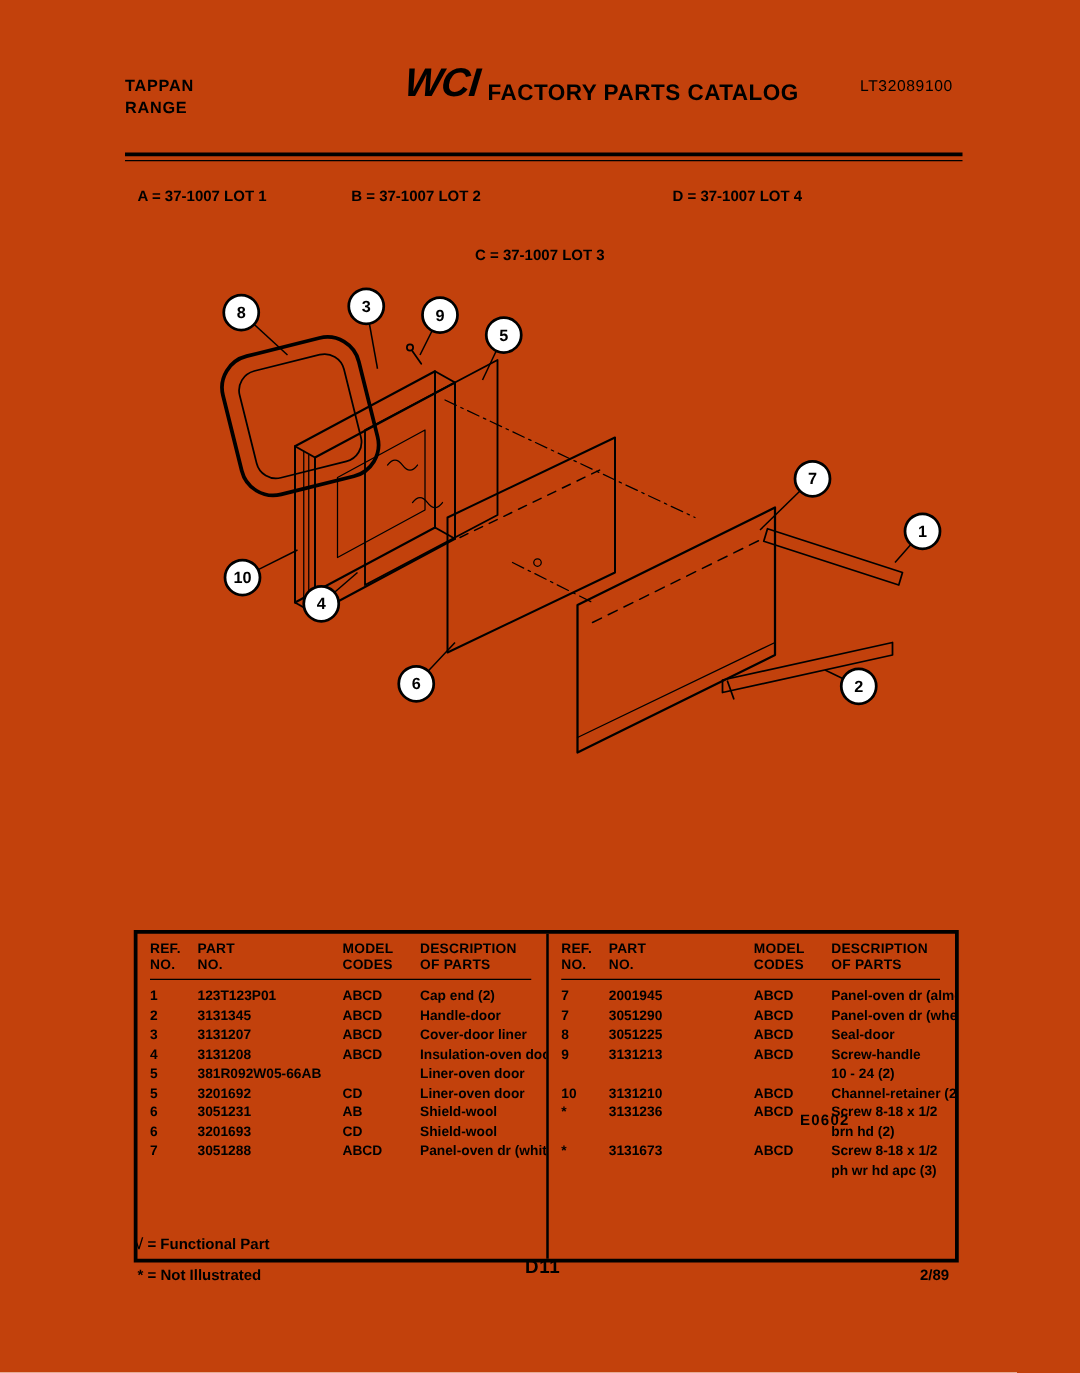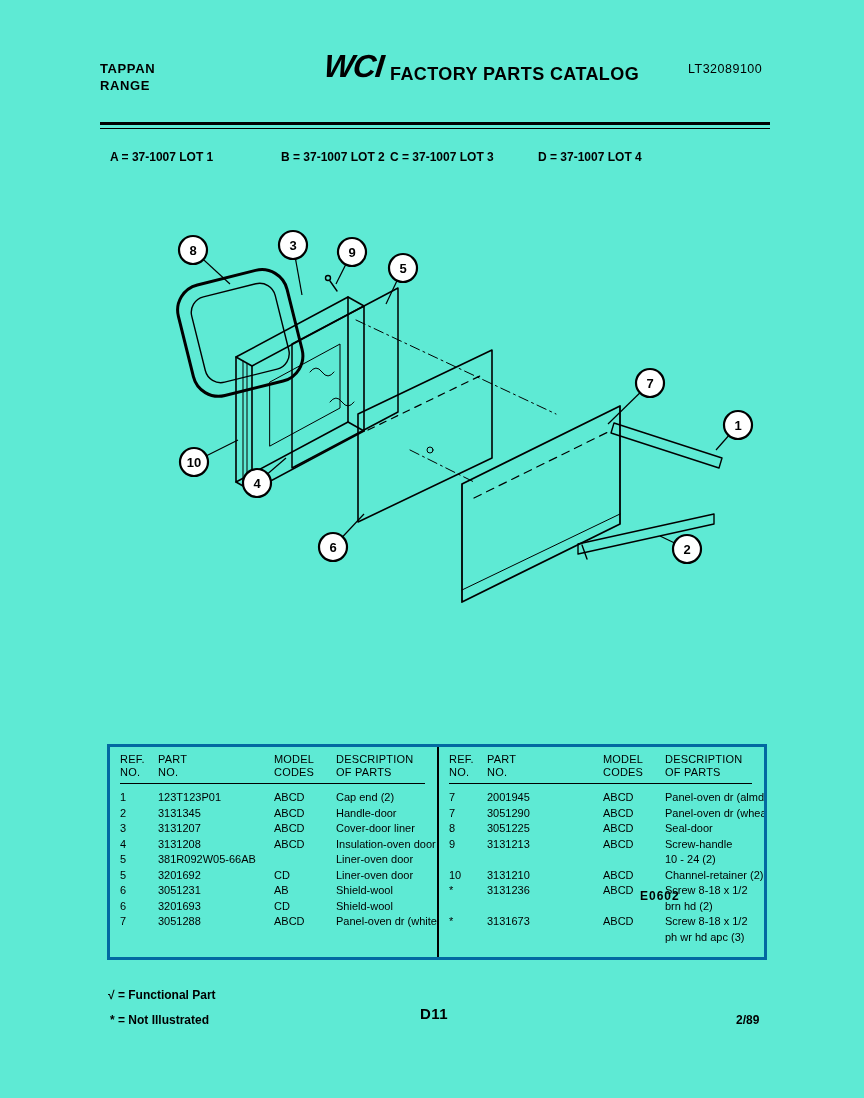--- a/index.html
+++ b/index.html
@@ -1,18 +1,18 @@
 <!DOCTYPE html>
 <html><head>
 <meta charset="utf-8">
 <style>
   * { margin:0; padding:0; box-sizing:border-box; }
   html,body { background:#fff; }
   body { font-family:"Liberation Sans", sans-serif; color:#000; }
-  .page { position:relative; width:864px; height:1098px; background:#5eead4; overflow:hidden; margin:0 auto; }
+  .page { position:relative; width:864px; height:1098px; background:#c2410c; overflow:hidden; margin:0 auto; }
   .abs { position:absolute; }
 
   
   .brand { left:100px; top:60px; font-size:13px; font-weight:bold; letter-spacing:0.6px; line-height:17px; }
   .wci-logo { left:324px; top:48px; font-size:32px; font-weight:900; font-style:italic;
               letter-spacing:-1px; transform:skewX(-6deg); }
   .catalog-title { left:390px; top:64px; font-size:18px; font-weight:bold; letter-spacing:0.4px; }
   .doc-number { left:688px; top:62px; font-size:12.5px; font-weight:normal; letter-spacing:0.5px; }
   .rule { left:100px; top:122px; width:670px; height:7px; border-top:3px solid #000; border-bottom:1px solid #000; }
 
@@ -23,22 +23,22 @@
   
   .diagram { left:0; top:192px; width:864px; height:540px; }
   .diagram svg { display:block; width:864px; height:540px; }
   .figure-code { left:640px; top:697px; font-size:12px; font-weight:bold; letter-spacing:1px; }
   .callout-circle { fill:#fff; stroke:#000; stroke-width:2.2px; }
   .callout-num { font-family:"Liberation Sans", sans-serif; font-size:13px; font-weight:bold;
                  text-anchor:middle; fill:#000; stroke:none; }
   .leader { stroke:#000; stroke-width:1.2px; }
 
   
-  .parts-table { left:107px; top:744px; width:660px; height:216px; border:3px solid #0369a1;
-                 display:flex; font-size:11px; font-weight:normal; }
+  .parts-table { left:107px; top:744px; width:660px; height:266px; border:3px solid #000000;
+                 display:flex; font-size:11px; font-weight:bold; }
   .half { flex:1 1 50%; padding:6px 4px 0 10px; overflow:hidden; }
   .half.right { border-left:2px solid #000; }
   .thead, .trow { display:grid; grid-template-columns:36px 114px 60px auto; column-gap:2px; }
   .thead { border-bottom:1.5px solid #000; padding-bottom:4px; margin-bottom:6px; margin-right:8px; }
   .th { font-size:11px; line-height:13px; letter-spacing:0.2px; }
   .trow { line-height:15.5px; }
   .td { white-space:nowrap; }
 
   
   .functional-note { left:108px; top:988px; font-size:12px; font-weight:bold; }
@@ -56,21 +56,21 @@
     <div>RANGE</div>
   </div>
   <div class="abs wci-logo">WCI</div>
   <div class="abs catalog-title">FACTORY PARTS CATALOG</div>
   <div class="abs doc-number">LT32089100</div>
   <div class="abs rule"></div>
 
   <div class="abs model-codes" id="model-codes">
       <span style="left: 110px;">A = 37-1007 LOT 1</span>
       <span style="left: 265px; padding-left: 16px;">B = 37-1007 LOT 2</span>
-      <span style="left: 390px;">C = 37-1007 LOT 3</span>
+      <span style="left: 380px; margin-top: 47px;">C = 37-1007 LOT 3</span>
       <span style="left: 538px;">D = 37-1007 LOT 4</span>
     </div>
 
   <div class="abs diagram">
     <svg id="diagram-svg" viewBox="0 0 864 540">
       <g fill="none" stroke="#000" stroke-linejoin="round" stroke-linecap="round">
 
         <g transform="rotate(-14 240 140)">
           <rect x="184" y="84" width="112" height="114" rx="26" stroke-width="3"></rect>
           <rect x="197" y="97" width="86" height="88" rx="16" stroke-width="1.4"></rect>

